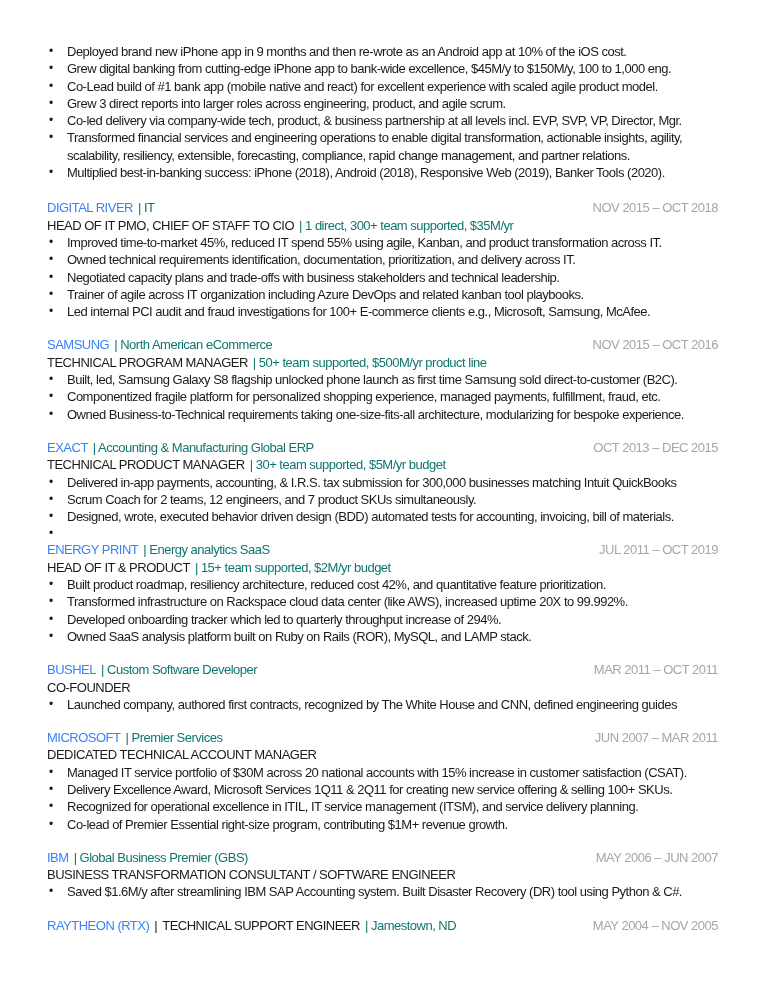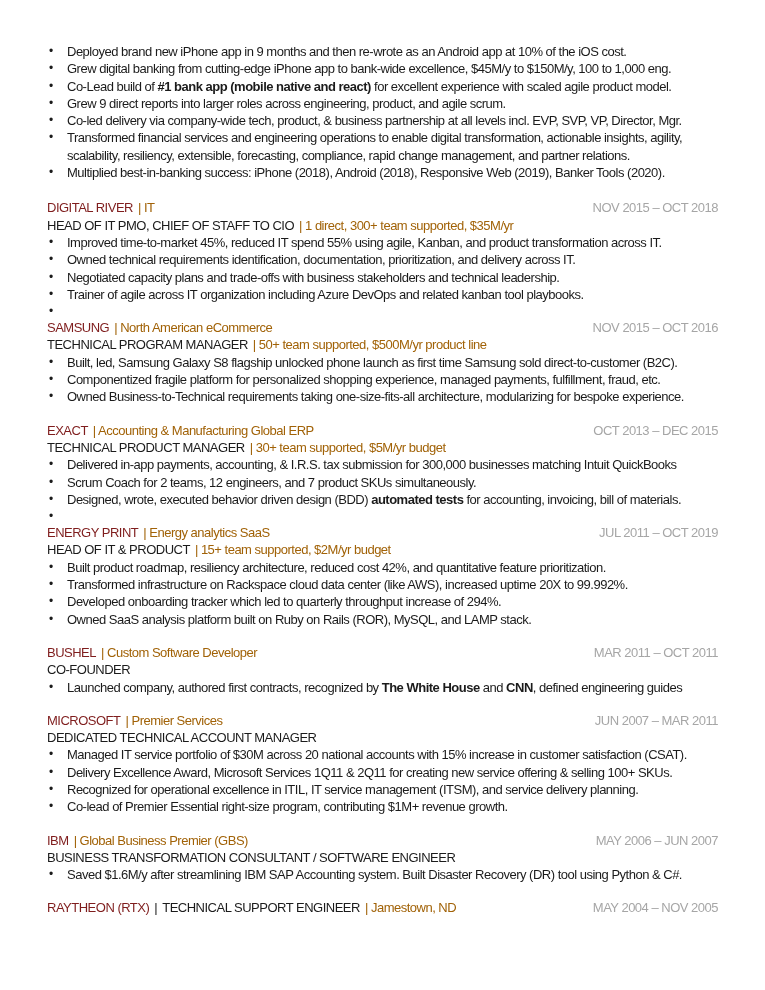--- a/index.html
+++ b/index.html
@@ -27,48 +27,48 @@
     padding-left: 20px;
     white-space: pre;
   }
   li.bullet .dot {
     position: absolute;
     left: 2px;
     top: 0;
     font-size: 12px;
   }
   li.bullet .txt { white-space: pre; }
-  .b { font-weight: 700; }
+  .b { font-weight: 400; }
   .section { margin-top: 16px; }
   #sections .section:first-child { margin-top: 18px; }
   .hline {
     display: flex;
     justify-content: space-between;
     align-items: baseline;
     white-space: nowrap;
   }
-  .company { color: #7f1d1d; }
-  .suffix { color: #a16207; margin-left: 5px; }
+  .company { color: #3b82f6; }
+  .suffix { color: #0f766e; margin-left: 5px; }
   .date { color: #a6a6a6; white-space: nowrap; padding-left: 36px; }
   .jobtitle { font-weight: 400; white-space: nowrap; }
   .sep { margin: 0 5px; }
 </style>
 </head>
 <body>
 
 <div class="page">
   <div class="content">
     <ul class="blist" id="top-list">
   <li class="bullet"><span class="dot">•</span><span class="txt"><span>Deployed brand new iPhone app in 9 months and then re-wrote as an Android app at 10% of the iOS cost.</span></span></li>
 
   <li class="bullet"><span class="dot">•</span><span class="txt"><span>Grew digital banking from cutting-edge iPhone app to bank-wide excellence, $45M/y to $150M/y, 100 to 1,000 eng.</span></span></li>
 
   <li class="bullet"><span class="dot">•</span><span class="txt"><span>Co-Lead build of </span><span class="b">#1 bank app (mobile native and react)</span><span> for excellent experience with scaled agile product model.</span></span></li>
 
-  <li class="bullet"><span class="dot">•</span><span class="txt"><span>Grew 9 direct reports into larger roles across engineering, product, and agile scrum.</span></span></li>
+  <li class="bullet"><span class="dot">•</span><span class="txt"><span>Grew 3 direct reports into larger roles across engineering, product, and agile scrum.</span></span></li>
 
   <li class="bullet"><span class="dot">•</span><span class="txt"><span>Co-led delivery via company-wide tech, product, &amp; business partnership at all levels incl. EVP, SVP, VP, Director, Mgr.</span></span></li>
 
   <li class="bullet"><span class="dot">•</span><span class="txt"><span>Transformed financial services and engineering operations to enable digital transformation, actionable insights, agility,
 scalability, resiliency, extensible, forecasting, compliance, rapid change management, and partner relations.</span></span></li>
 
   <li class="bullet"><span class="dot">•</span><span class="txt"><span>Multiplied best-in-banking success: iPhone (2018), Android (2018), Responsive Web (2019), Banker Tools (2020).</span></span></li>
 </ul>
     <div id="sections">
   <div class="section">
@@ -81,21 +81,21 @@
     </div>
     <ul class="blist">
   <li class="bullet"><span class="dot">•</span><span class="txt"><span>Improved time-to-market 45%, reduced IT spend 55% using agile, Kanban, and product transformation across IT.</span></span></li>
 
   <li class="bullet"><span class="dot">•</span><span class="txt"><span>Owned technical requirements identification, documentation, prioritization, and delivery across IT.</span></span></li>
 
   <li class="bullet"><span class="dot">•</span><span class="txt"><span>Negotiated capacity plans and trade-offs with business stakeholders and technical leadership.</span></span></li>
 
   <li class="bullet"><span class="dot">•</span><span class="txt"><span>Trainer of agile across IT organization including Azure DevOps and related kanban tool playbooks.</span></span></li>
 
-  <li class="bullet"><span class="dot">•</span></li>
+  <li class="bullet"><span class="dot">•</span><span class="txt"><span>Led internal PCI audit and fraud investigations for 100+ E-commerce clients e.g., Microsoft, Samsung, McAfee.</span></span></li>
 </ul>
   </div>
 
   <div class="section">
     <div class="hline">
       <span><span class="company">SAMSUNG</span><span class="suffix">| North American eCommerce</span></span>
       <span class="date">NOV 2015 – OCT 2016</span>
     </div>
     <div class="hline">
       <span><span class="jobtitle">TECHNICAL PROGRAM MANAGER</span><span class="suffix">| 50+ team supported, $500M/yr product line</span></span>

